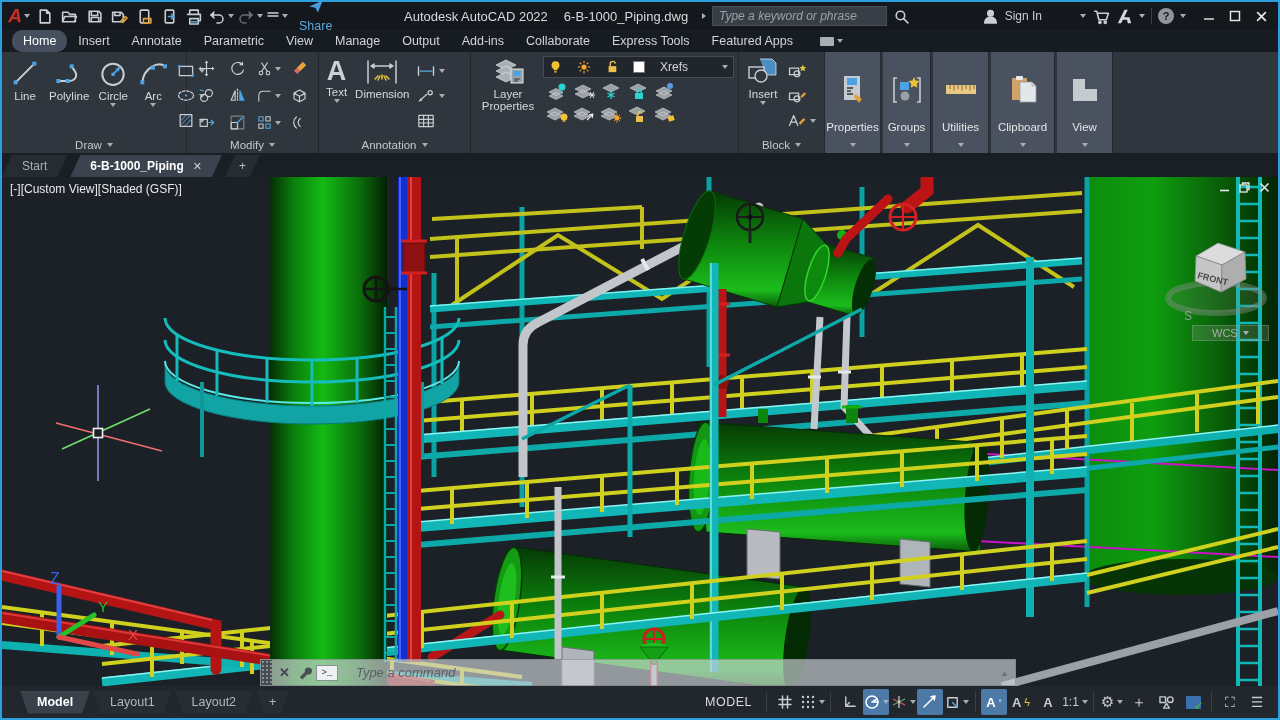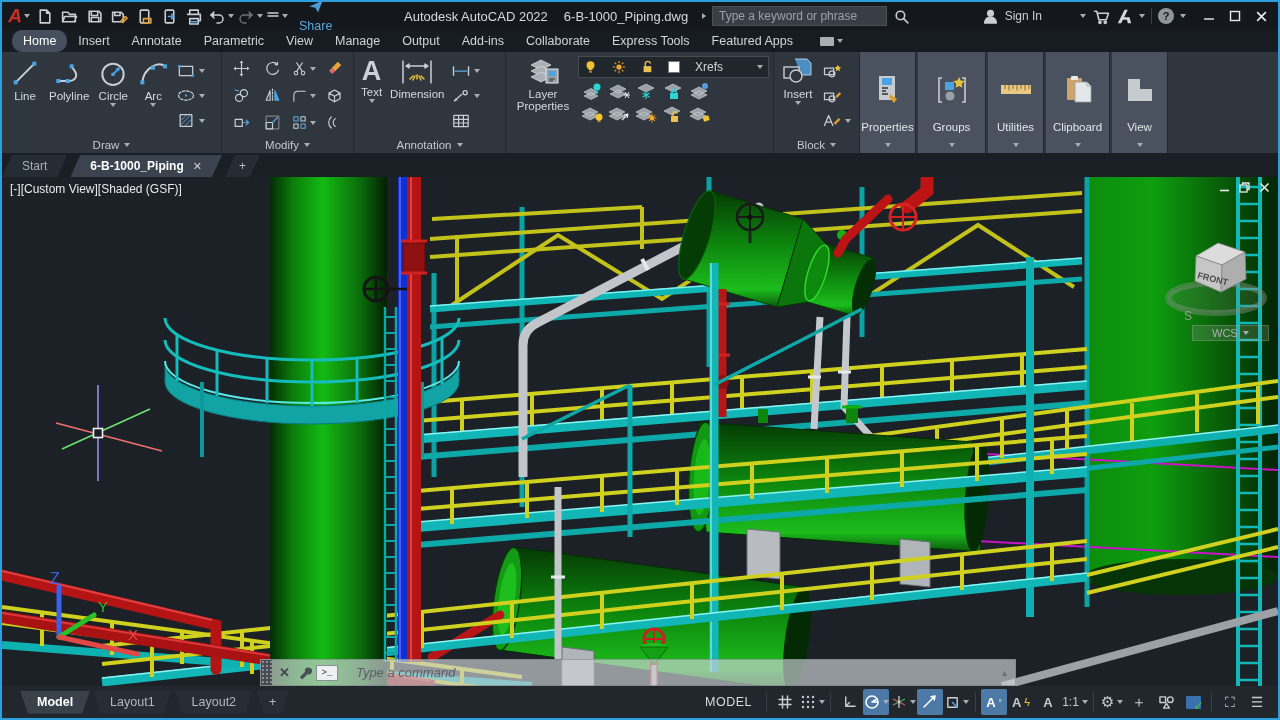--- a/index.html
+++ b/index.html
@@ -11,21 +11,21 @@
   .titlebar{position:absolute;left:2px;right:2px;top:2px;height:28px;background:#14181d;}
   .tb-left{position:absolute;left:6px;top:0;height:28px;display:flex;align-items:center;gap:3px;}
   .qbtn{height:24px;min-width:22px;display:flex;align-items:center;justify-content:center;gap:2px;}
   .logoA{font-weight:bold;font-size:19px;color:#c23128;text-shadow:0 1px 0 #5a0f0c;font-style:italic;}
   .dd{width:0;height:0;border-left:3.5px solid transparent;border-right:3.5px solid transparent;border-top:4px solid #a8aeb4;display:inline-block;}
   .ddr{width:0;height:0;border-top:3.5px solid transparent;border-bottom:3.5px solid transparent;border-left:4px solid #a8aeb4;display:inline-block;}
   .share{display:flex;align-items:center;gap:5px;color:#5aa7dd;margin-left:8px;font-size:12.5px;flex-direction:column;}
   .tb-title{position:absolute;left:402px;top:0;height:28px;display:flex;align-items:center;gap:16px;font-size:13px;color:#d6dade;}
   .tb-search{position:absolute;left:700px;top:4px;height:20px;display:flex;align-items:center;gap:6px;}
   .tb-search input{width:175px;height:20px;background:#383e45;border:1px solid #4a5057;color:#c9ced3;
-      font-size:12px;padding:0 6px;font-family:"Liberation Sans",sans-serif;}
+      font-style:italic;font-size:12px;padding:0 6px;font-family:"Liberation Sans",sans-serif;}
   .tb-search input::placeholder{color:#9aa1a8;}
   .tb-right{position:absolute;right:92px;top:0;height:28px;display:flex;align-items:center;gap:6px;}
   .vsep{width:1px;height:16px;background:#3a4047;}
   .tb-win{position:absolute;right:4px;top:0;height:28px;display:flex;align-items:center;}
   .wbtn{width:26px;height:24px;display:flex;align-items:center;justify-content:center;}
   .helpc{width:16px;height:16px;border-radius:50%;background:#8e959c;color:#14181d;display:flex;align-items:center;justify-content:center;font-weight:bold;font-size:11px;}
   
   .rtabs{position:absolute;left:2px;right:2px;top:30px;height:22px;background:#171c22;display:flex;align-items:stretch;padding-left:10px;}
   .rtab{padding:0 11px;display:flex;align-items:center;font-size:12.5px;color:#d0d5d9;}
   .rtab.active{background:#454f5d;color:#fff;border-radius:10px;}
@@ -242,21 +242,21 @@
     <div class="rtab">Express Tools</div>
     <div class="rtab">Featured Apps</div>
     <div class="ribmin">
         <span class="chip"></span>
         <i class="dd"></i>
       </div>
   </div>
 
   <div class="ribbon">
 
-    <div class="panel" style="width:220px">
+    <div class="panel" style="width:185px">
       <div class="pbody">
         <div class="bigbtn">
           <svg class="ic" width="32" height="32" viewBox="0 0 24 24">
               <path d="M5 19 19 5"></path>
               <rect x="3.5" y="17.5" width="3" height="3" fill="#4ba3e3" stroke="none"></rect>
               <rect x="17.5" y="3.5" width="3" height="3" fill="#4ba3e3" stroke="none"></rect>
             </svg>
           <span class="lbl">Line</span>
         </div>
         <div class="bigbtn">
@@ -592,21 +592,21 @@
             <rect x="9" y="4" width="10" height="7" fill="#4ba3e3"></rect>
             <path d="M9 14h6M9 17h4M9 20h6" stroke="#30363d" stroke-width="1.3"></path>
             <path d="M17 20l7 5-3 4-5-6z" fill="#dfa033"></path>
           </svg>
         </div>
       <div class="clbl">Properties</div>
       <div class="cdd">
           <i class="dd"></i>
         </div>
     </div>
-    <div class="cpanel" style="width:68px">
+    <div class="cpanel" style="width:48px">
       <div class="cicon">
           <svg width="32" height="32" viewBox="0 0 32 32">
             <path d="M6 4H3v24h3M26 4h3v24h-3" stroke="#c6cbd0" stroke-width="1.6" fill="none"></path>
             <rect x="9" y="8" width="9" height="8" fill="#4ba3e3"></rect>
             <circle cx="14" cy="22" r="4.5" fill="#9aa0a6"></circle>
             <path d="M23 3l1.6 3.6 3.9.5-2.8 2.8.7 3.9-3.4-1.9-3.4 1.9.7-3.9-2.8-2.8 3.9-.5z" fill="#e8c33a"></path>
           </svg>
         </div>
       <div class="clbl">Groups</div>
       <div class="cdd">

